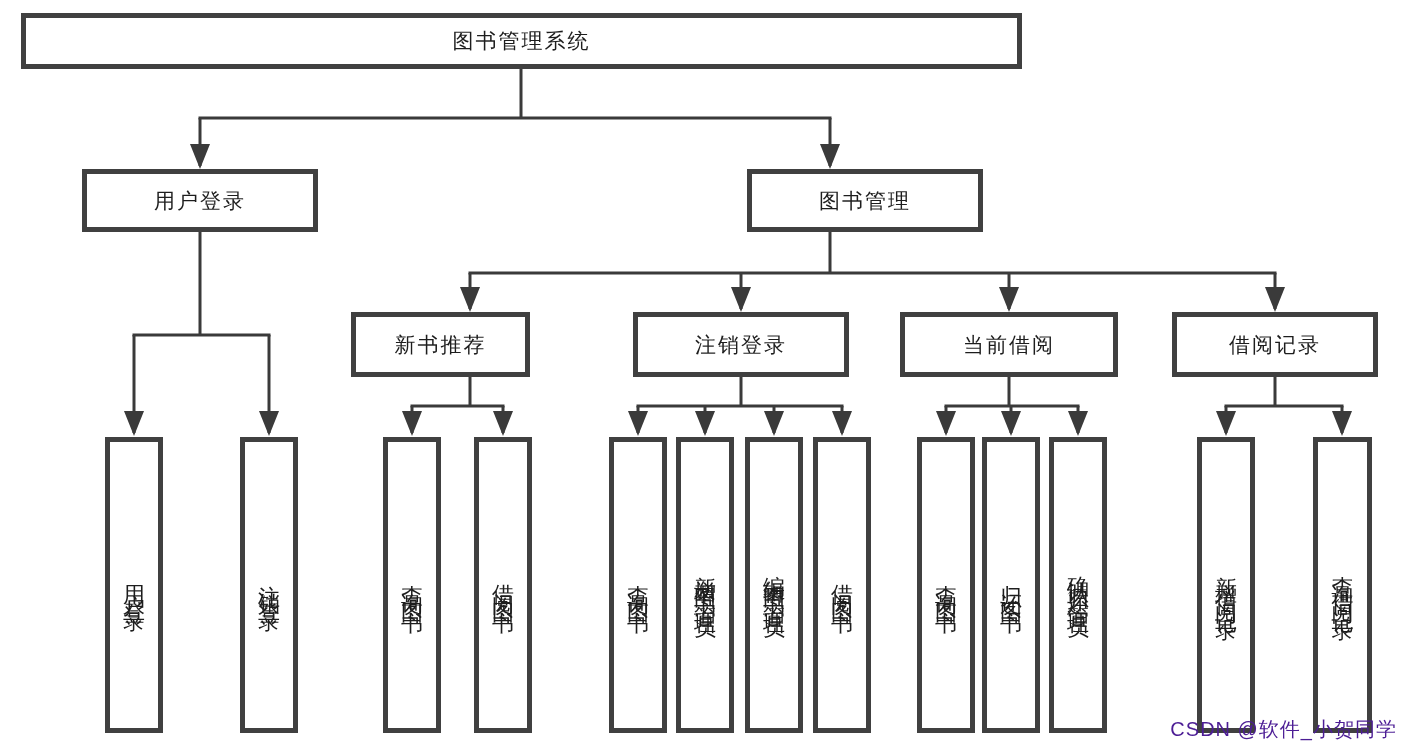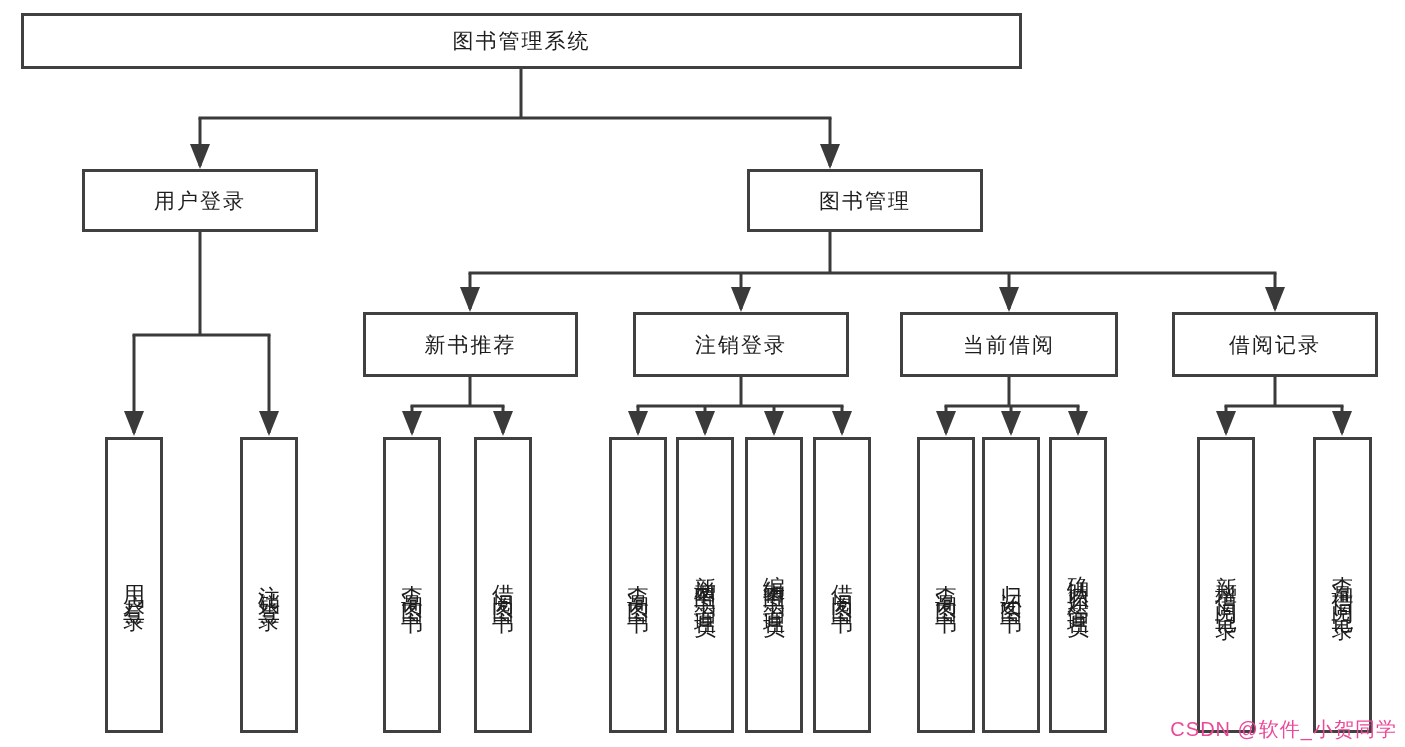--- a/index.html
+++ b/index.html
@@ -18,21 +18,21 @@
     position: absolute; left: 0; top: 0;
     width: 1405px; height: 747px;
   }
   .connectors path.trunk, .connectors line.arrow {
     stroke: #3a3a3a; stroke-width: 3; fill: none;
   }
   .connectors path.trunk { stroke-linecap: square; }
   .box {
     position: absolute;
     background: #ffffff;
-    border: 3px solid #404040;
+    border: 5px solid #404040;
     display: flex; align-items: center; justify-content: center;
     color: #1d1d1d;
   }
   .hbox {
     font-size: 21px;
     letter-spacing: 2px;
     white-space: nowrap;
   }
   .root  { left: 21px;  top: 13px;  width: 1001px; height: 56px; }
   .lvl2  { top: 169px; height: 63px; width: 236px; }
@@ -45,21 +45,21 @@
     letter-spacing: 9px;
     line-height: 1;
     color: #1d1d1d;
   }
   .leaf.long .vtext { letter-spacing: 6px; }
   .watermark {
     position: absolute;
     right: 8px; bottom: 4px;
     font-size: 20px;
     letter-spacing: 1px;
-    color: #ec4899;
+    color: #4c1d95;
     white-space: nowrap;
   }
 </style>
 </head>
 <body>
 
 <div class="stage">
 
   <svg class="connectors" viewBox="0 0 1405 747" xmlns="http://www.w3.org/2000/svg">
     <defs>
@@ -106,21 +106,21 @@
     <span>图书管理系统</span>
   </div>
 
   <div class="box hbox lvl2" style="left:82px">
     <span>用户登录</span>
   </div>
   <div class="box hbox lvl2" style="left:747px">
     <span>图书管理</span>
   </div>
 
-  <div class="box hbox lvl3" style="left:363px;width:215px">
+  <div class="box hbox lvl3" style="left:351px;width:179px">
     <span>新书推荐</span>
   </div>
   <div class="box hbox lvl3" style="left:633px;width:216px">
     <span>注销登录</span>
   </div>
   <div class="box hbox lvl3" style="left:900px;width:218px">
     <span>当前借阅</span>
   </div>
   <div class="box hbox lvl3" style="left:1172px;width:206px">
     <span>借阅记录</span>

